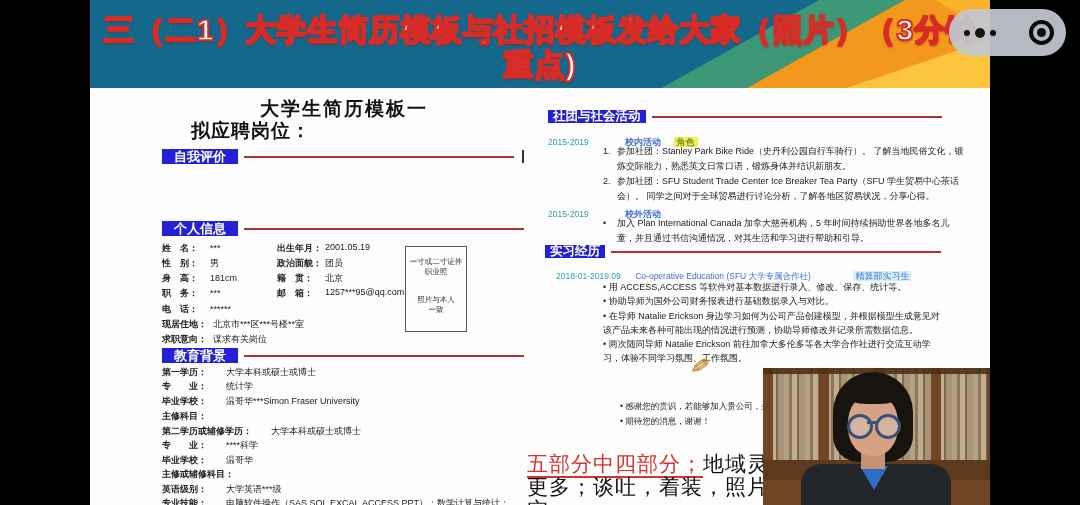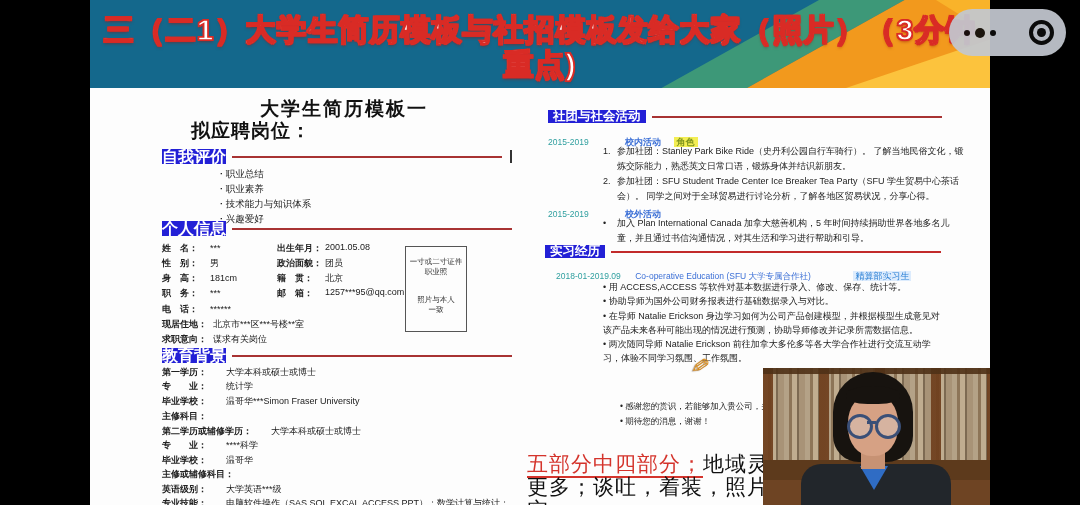--- a/index.html
+++ b/index.html
@@ -15,21 +15,21 @@
   .shape.yellow1{background:#fcc33d;clip-path:polygon(100% 45%,100% 100%,84% 100%);}
   .shape.yellow2{background:#f9b32a;clip-path:polygon(94% 0,100% 0,100% 38%);}
   .slide-title{position:absolute;left:10px;top:12px;width:880px;text-align:center;
     font-size:30px;font-weight:bold;line-height:35px;color:#fff;letter-spacing:1px;
     -webkit-text-stroke:1.4px #d92b25;
     text-shadow:-1px -1px 0 #d92b25,1px -1px 0 #d92b25,-1px 1px 0 #d92b25,1px 1px 0 #d92b25,0 2px 3px rgba(150,20,10,.55);}
   
   .doc-title{font-size:19px;font-weight:bold;color:#111;letter-spacing:2px;}
   .h-pos{font-size:19px;font-weight:bold;color:#111;letter-spacing:1px;margin-left:29px;}
   .sec{display:flex;align-items:center;gap:6px;white-space:nowrap;}
-  .sec-label{background:#2320d6;color:#fff;font-weight:bold;font-size:16px;padding:1px 0;line-height:13px;}
+  .sec-label{background:#2320d6;color:#fff;font-weight:bold;font-size:13px;padding:1px 12px;line-height:13px;}
   .sec-label.big{font-size:12.5px;padding:0 5px;}
   .rule{height:2px;background:#a83333;}
   .rule.bright{background:#c22b2b;}
   .tick{width:2px;height:13px;background:#333;margin-left:2px;}
   .bullets{font-size:9.5px;color:#222;line-height:15px;}
   .bullets div::before{content:"·  ";font-weight:bold;}
   .info-block{width:380px;font-size:9px;color:#1a1a1a;}
   .info-row{position:absolute;left:0;white-space:nowrap;}
   .il{display:inline-block;min-width:42px;font-weight:bold;color:#222;}
   .iv{margin-left:6px;}
@@ -104,35 +104,29 @@
     </div>
 
     <div class="abs doc-title" style="left:170px;top:96px;">大学生简历模板一</div>
     <div class="abs h-pos" style="left:72px;top:118px;">拟应聘岗位：</div>
 
     <div class="abs sec" style="left:72px;top:149px;">
       <span class="sec-label">自我评价</span>
       <span class="rule" style="width:270px;"></span>
       <span class="tick"></span>
     </div>
-    <div class="abs bullets" style="left:130px;top:166px;">
-      <div>职业总结</div>
-      <div>职业素养</div>
-      <div>技术能力与知识体系</div>
-      <div>兴趣爱好</div>
-    </div>
 
     <div class="abs sec" style="left:72px;top:221px;">
       <span class="sec-label">个人信息</span>
       <span class="rule" style="width:280px;"></span>
     </div>
     <div class="abs info-block" style="left:72px;top:242px;height:100px;">
       <div class="info-row" style="top:0;">
         <span class="il">姓　名：</span><span class="iv">***</span>
-        <span class="rl">出生年月：</span><span class="rv">2001.05.08</span>
+        <span class="rl">出生年月：</span><span class="rv">2001.05.19</span>
       </div>
       <div class="info-row" style="top:15px;">
         <span class="il">性　别：</span><span class="iv">男</span>
         <span class="rl">政治面貌：</span><span class="rv">团员</span>
       </div>
       <div class="info-row" style="top:30px;">
         <span class="il">身　高：</span><span class="iv">181cm</span>
         <span class="rl">籍　贯：</span><span class="rv">北京</span>
       </div>
       <div class="info-row" style="top:45px;">

